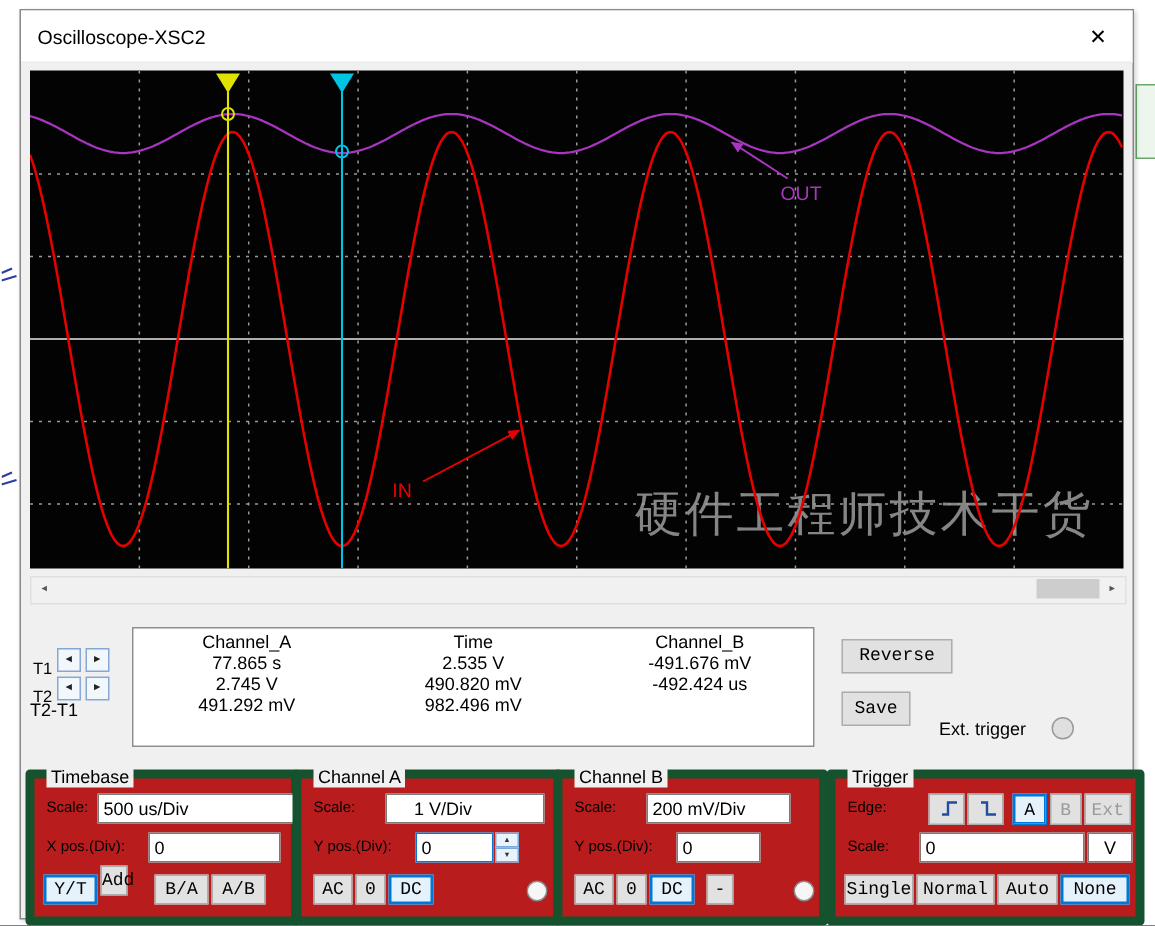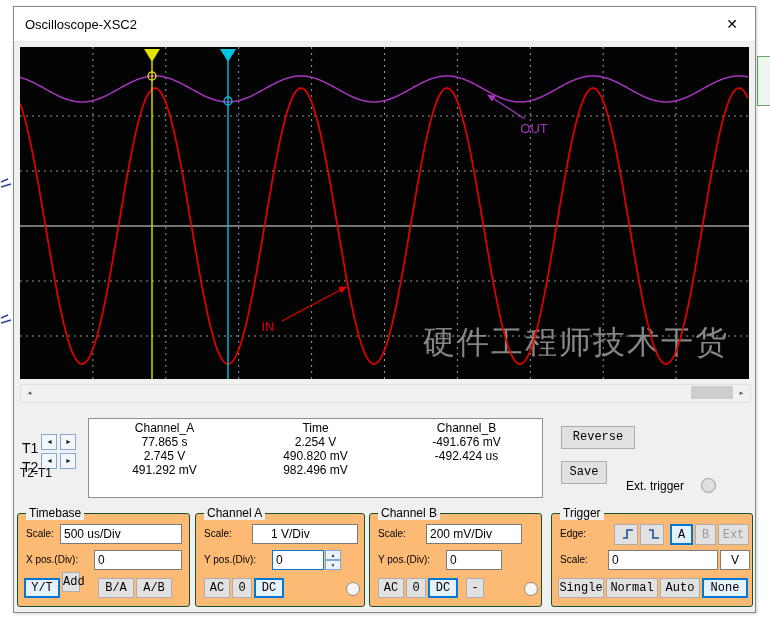--- a/index.html
+++ b/index.html
@@ -23,38 +23,38 @@
 
   
   .scrollbar{position:absolute;left:6px;top:377px;width:729px;height:17px;background:#f1f1f1;border:1px solid #e0e0e0;}
   .sb-btn{position:absolute;top:0;width:17px;height:15px;display:flex;align-items:center;justify-content:center;font-size:6px;color:#555;}
   .sb-left{left:0;}
   .sb-right{right:0;}
   .sb-thumb{position:absolute;right:17px;top:1px;width:42px;height:13px;background:#cdcdcd;}
 
   
   .ctl{position:absolute;display:flex;align-items:center;gap:3px;}
-  .ctl-label{font-size:14px;margin-top:13px;}
+  .ctl-label{font-size:11px;margin-top:13px;}
   .arrow-btn{width:16px;height:16px;font-size:7px;display:flex;align-items:center;justify-content:center;
              background:#f2f7fc;border:1px solid #86a7d3;color:#222;padding:0;font-family:inherit;}
   .t2t1{position:absolute;left:6px;top:459px;font-size:12px;}
   .meas-table{position:absolute;left:74px;top:411px;width:453px;height:76px;background:#fff;border:1px solid #8f8f8f;
               display:grid;grid-template-columns:1fr 1fr 1fr;grid-auto-rows:14px;padding-top:2px;}
   .mt-cell{text-align:center;font-size:12px;line-height:14px;white-space:nowrap;}
 
   .btn{display:inline-block;text-align:center;background:#e1e1e1;border:1px solid #adadad;font-size:12px;
        font-family:Liberation Mono, monospace;padding:0;line-height:18px;height:20px;}
   .btn.active{background:#e5f1fb;border-color:#0078d7;box-shadow:inset 0 0 0 1px #0078d7;}
   .btn.dim{color:#9b9b9b;}
   .big-btn{position:absolute;height:23px;line-height:21px;}
   .ext-label{position:absolute;left:612px;top:472px;font-size:12px;}
   .led{position:absolute;left:687px;top:471px;width:13px;height:13px;border-radius:50%;background:#dfdfdf;border:1px solid #9a9a9a;}
 
   
-  .group{position:absolute;top:506px;height:92px;border:1px solid #14532d;border-radius:3px;background:#fdba74;}
+  .group{position:absolute;top:506px;height:92px;border:6px solid #14532d;border-radius:3px;background:#b91c1c;}
   .gtitle{position:absolute;top:-8px;left:8px;padding:0 3px;background:#f0f0f0;font-size:12px;white-space:nowrap;}
   .glabel{position:absolute;font-size:10px;white-space:nowrap;}
   .tin{position:absolute;height:20px;border:1px solid #7a7a7a;background:#fff;font-size:12px;
        font-family:inherit;padding:0 3px;box-sizing:border-box;}
   .tin.focus{border-color:#0078d7;outline:none;}
   .gbtn{position:absolute;}
   .radio{position:absolute;width:12px;height:12px;border:1px solid #8a8a8a;border-radius:50%;background:#f6f6f6;}
   .spin{position:absolute;width:16px;height:20px;display:flex;flex-direction:column;}
   .spin .sp{flex:1;font-size:5px;line-height:1;background:#eaf3fb;border:1px solid #7aa8d8;padding:0;color:#333;font-family:inherit;}
   .unitbox{position:absolute;height:20px;border:1px solid #7a7a7a;background:#fff;text-align:center;line-height:18px;font-size:12px;box-sizing:border-box;}
@@ -141,38 +141,38 @@
     <button class="arrow-btn">◄</button>
     <button class="arrow-btn">►</button>
   </div>
   <div class="t2t1">T2-T1</div>
 
   <div class="meas-table">
     <div class="mt-cell">Channel_A</div>
     <div class="mt-cell">Time</div>
     <div class="mt-cell">Channel_B</div>
     <div class="mt-cell">77.865 s</div>
-    <div class="mt-cell">2.254 V</div>
+    <div class="mt-cell">2.535 V</div>
     <div class="mt-cell">-491.676 mV</div>
     <div class="mt-cell">2.745 V</div>
     <div class="mt-cell">490.820 mV</div>
     <div class="mt-cell">-492.424 us</div>
     <div class="mt-cell">491.292 mV</div>
     <div class="mt-cell">982.496 mV</div>
   </div>
 
   <button class="btn big-btn" style="left:547px;top:419px;width:74px">Reverse</button>
   <button class="btn big-btn" style="left:547px;top:454px;width:46px">Save</button>
   <span class="ext-label">Ext. trigger</span>
   <span class="led"></span>
 
   <div class="group" style="left:3px;width:171px">
     <span class="gtitle">Timebase</span>
     <span class="glabel" style="left:8px;top:14px">Scale:</span>
-    <input class="tin" style="left: 42px; top: 10px; width: 122px;" value="500 us/Div">
+    <input class="tin" style="left: 42px; top: 10px; width: 136px;" value="500 us/Div">
     <span class="glabel" style="left:8px;top:40px">X pos.(Div):</span>
     <input class="tin" style="left: 76px; top: 36px; width: 88px;" value="0">
     <button class="btn gbtn active" style="left:6px;top:64px;width:36px">Y/T</button>
     <button class="btn gbtn" style="left:44px;top:58px;width:18px">Add</button>
     <button class="btn gbtn" style="left:80px;top:64px;width:36px">B/A</button>
     <button class="btn gbtn" style="left:118px;top:64px;width:36px">A/B</button>
   </div>
 
   <div class="group" style="left:181px;width:168px">
     <span class="gtitle">Channel A</span>

